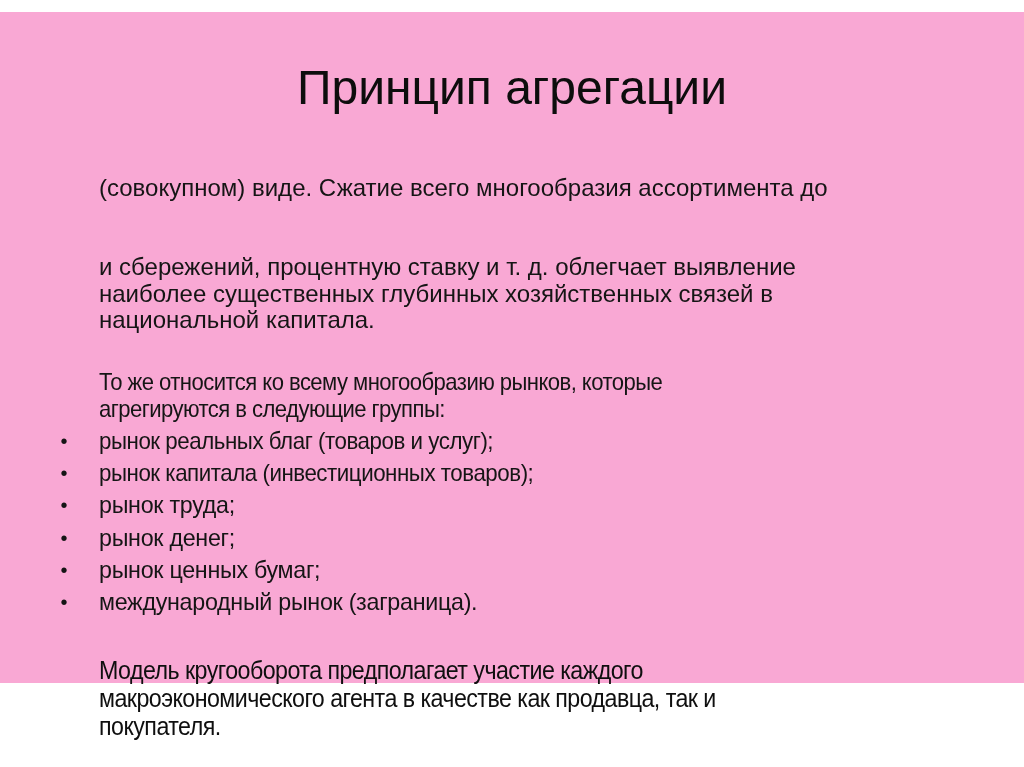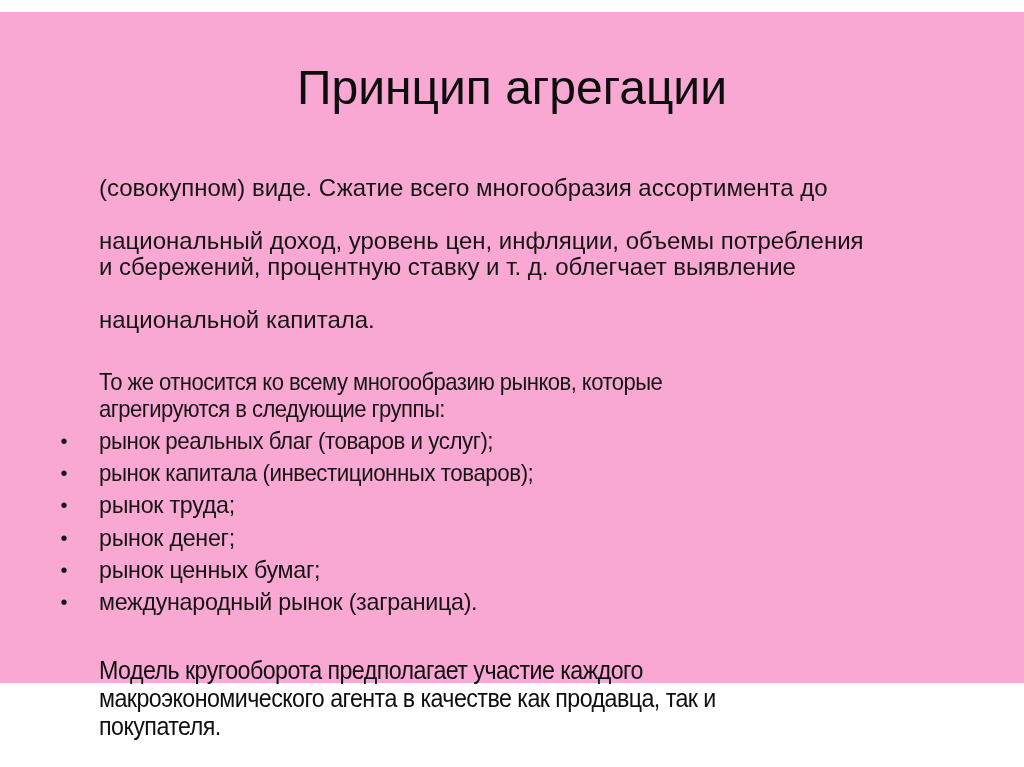--- a/index.html
+++ b/index.html
@@ -105,23 +105,23 @@
 <body>
 
 <div class="slide">
 
   <h1 class="title">Принцип агрегации</h1>
 
   <p class="para para1">
     <span class="indent"></span><br>
     <span>(совокупном) виде. Сжатие всего многообразия ассортимента до</span><br>
     <br>
-    <span>национальный доход, уровень цен, инфляции, объемы потребления</span><br>
+    <br>
     <span>и сбережений, процентную ставку и т. д. облегчает выявление</span><br>
-    <br>
+    <span>наиболее существенных глубинных хозяйственных связей в</span><br>
     <span>национальной капитала.</span>
   </p>
 
   <p class="para para2">
     <span>То же относится ко всему многообразию рынков, которые</span><br>
     <span>агрегируются в следующие группы:</span>
   </p>
 
   <ul class="bullets">
     <li class="bullet b1">

